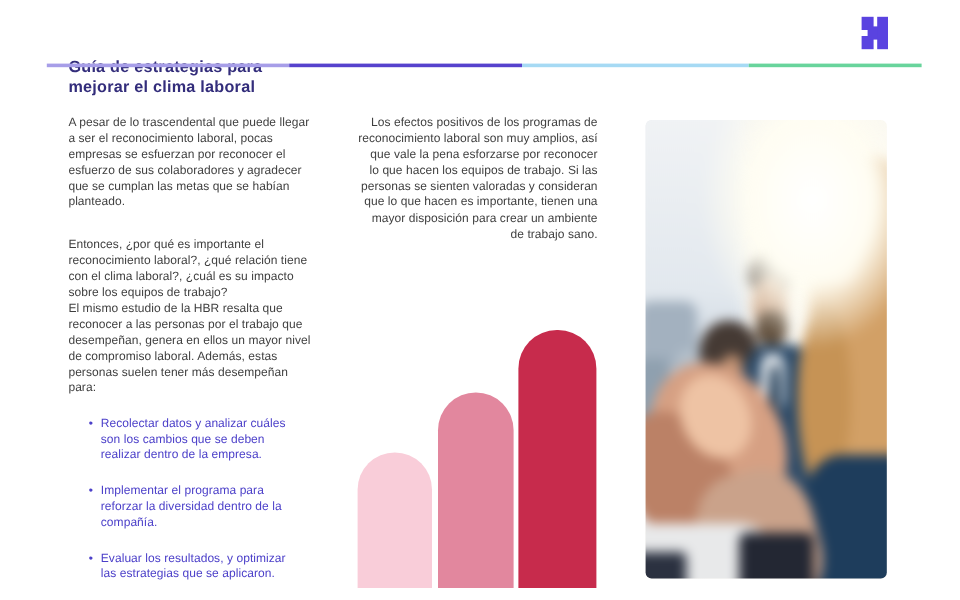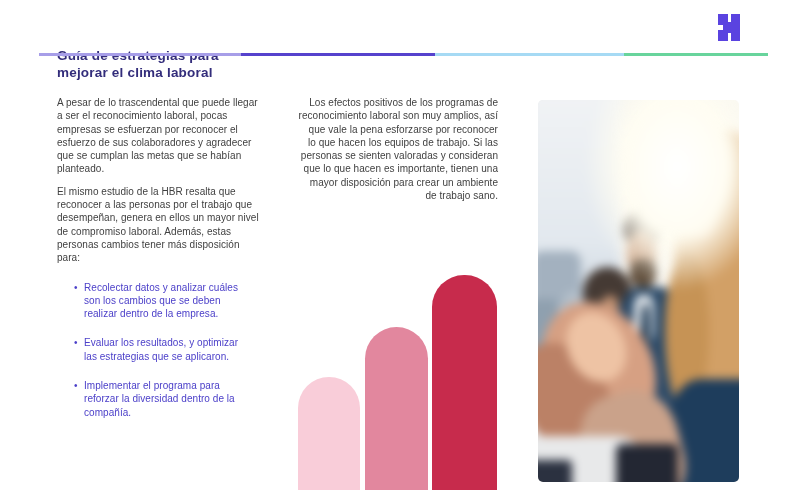--- a/index.html
+++ b/index.html
@@ -31,21 +31,21 @@
   .d4{left:624px;width:144px;background:#68d49c;}
 
   
   .col{
     position:absolute;top:96px;
     font-size:10px;line-height:13.3px;color:#3f3f3f;letter-spacing:.05px;
   }
   .col-left{left:57px;width:208px;}
   .col-right{left:298px;width:200px;text-align:right;}
   .col p{margin:0;}
-  .col p.gap-after{margin-bottom:9px;}
+  .col p.gap-after{margin-bottom:22px;}
 
   ul.benefits{
     list-style:none;margin:14px 0 0 0;padding:0;
     color:#4c40c9;
   }
   ul.benefits li{position:relative;padding-left:11px;margin:16px;}
   ul.benefits li::before{content:"\2022";position:absolute;left:1px;top:0;}
 
   
   .bar{position:absolute;border-top-left-radius:32px;border-top-right-radius:32px;}
@@ -103,25 +103,26 @@
 
 <div class="divider">
   <span class="d1" style="background: rgb(167, 158, 232);"></span>
   <span class="d2" style="background: rgb(86, 66, 205);"></span>
   <span class="d3" style="background: rgb(166, 218, 244);"></span>
   <span class="d4" style="background: rgb(104, 212, 156);"></span>
 </div>
 
 <div class="col col-left" style="color: rgb(63, 63, 63);">
   <p class="gap-after">A pesar de lo trascendental que puede llegar a ser el reconocimiento laboral, pocas empresas se esfuerzan por reconocer el esfuerzo de sus colaboradores y agradecer que se cumplan las metas que se habían planteado.</p>
-  <p>El mismo estudio de la HBR resalta que reconocer a las personas por el trabajo que desempeñan, genera en ellos un mayor nivel de compromiso laboral. Además, estas personas cambios tener más disposición para:</p>
+  <p>Entonces, ¿por qué es importante el reconocimiento laboral?, ¿qué relación tiene con el clima laboral?, ¿cuál es su impacto sobre los equipos de trabajo?</p>
+  <p>El mismo estudio de la HBR resalta que reconocer a las personas por el trabajo que desempeñan, genera en ellos un mayor nivel de compromiso laboral. Además, estas personas suelen tener más desempeñan para:</p>
   <ul class="benefits" style="color: rgb(76, 64, 201);">
       <li>Recolectar datos y analizar cuáles son los cambios que se deben realizar dentro de la empresa.</li>
+      <li>Implementar el programa para reforzar la diversidad dentro de la compañía.</li>
       <li>Evaluar los resultados, y optimizar las estrategias que se aplicaron.</li>
-      <li>Implementar el programa para reforzar la diversidad dentro de la compañía.</li>
     </ul>
 </div>
 
 <div class="col col-right" style="color: rgb(63, 63, 63);">
   <p>Los efectos positivos de los programas de reconocimiento laboral son muy amplios, así que vale la pena esforzarse por reconocer lo que hacen los equipos de trabajo. Si las personas se sienten valoradas y consideran que lo que hacen es importante, tienen una mayor disposición para crear un ambiente de trabajo sano.</p>
 </div>
 
 <div class="bar bar-1" style="background: rgb(249, 205, 217);"></div>
 <div class="bar bar-2" style="background: rgb(226, 135, 158);"></div>
 <div class="bar bar-3" style="background: rgb(199, 43, 76);"></div>

